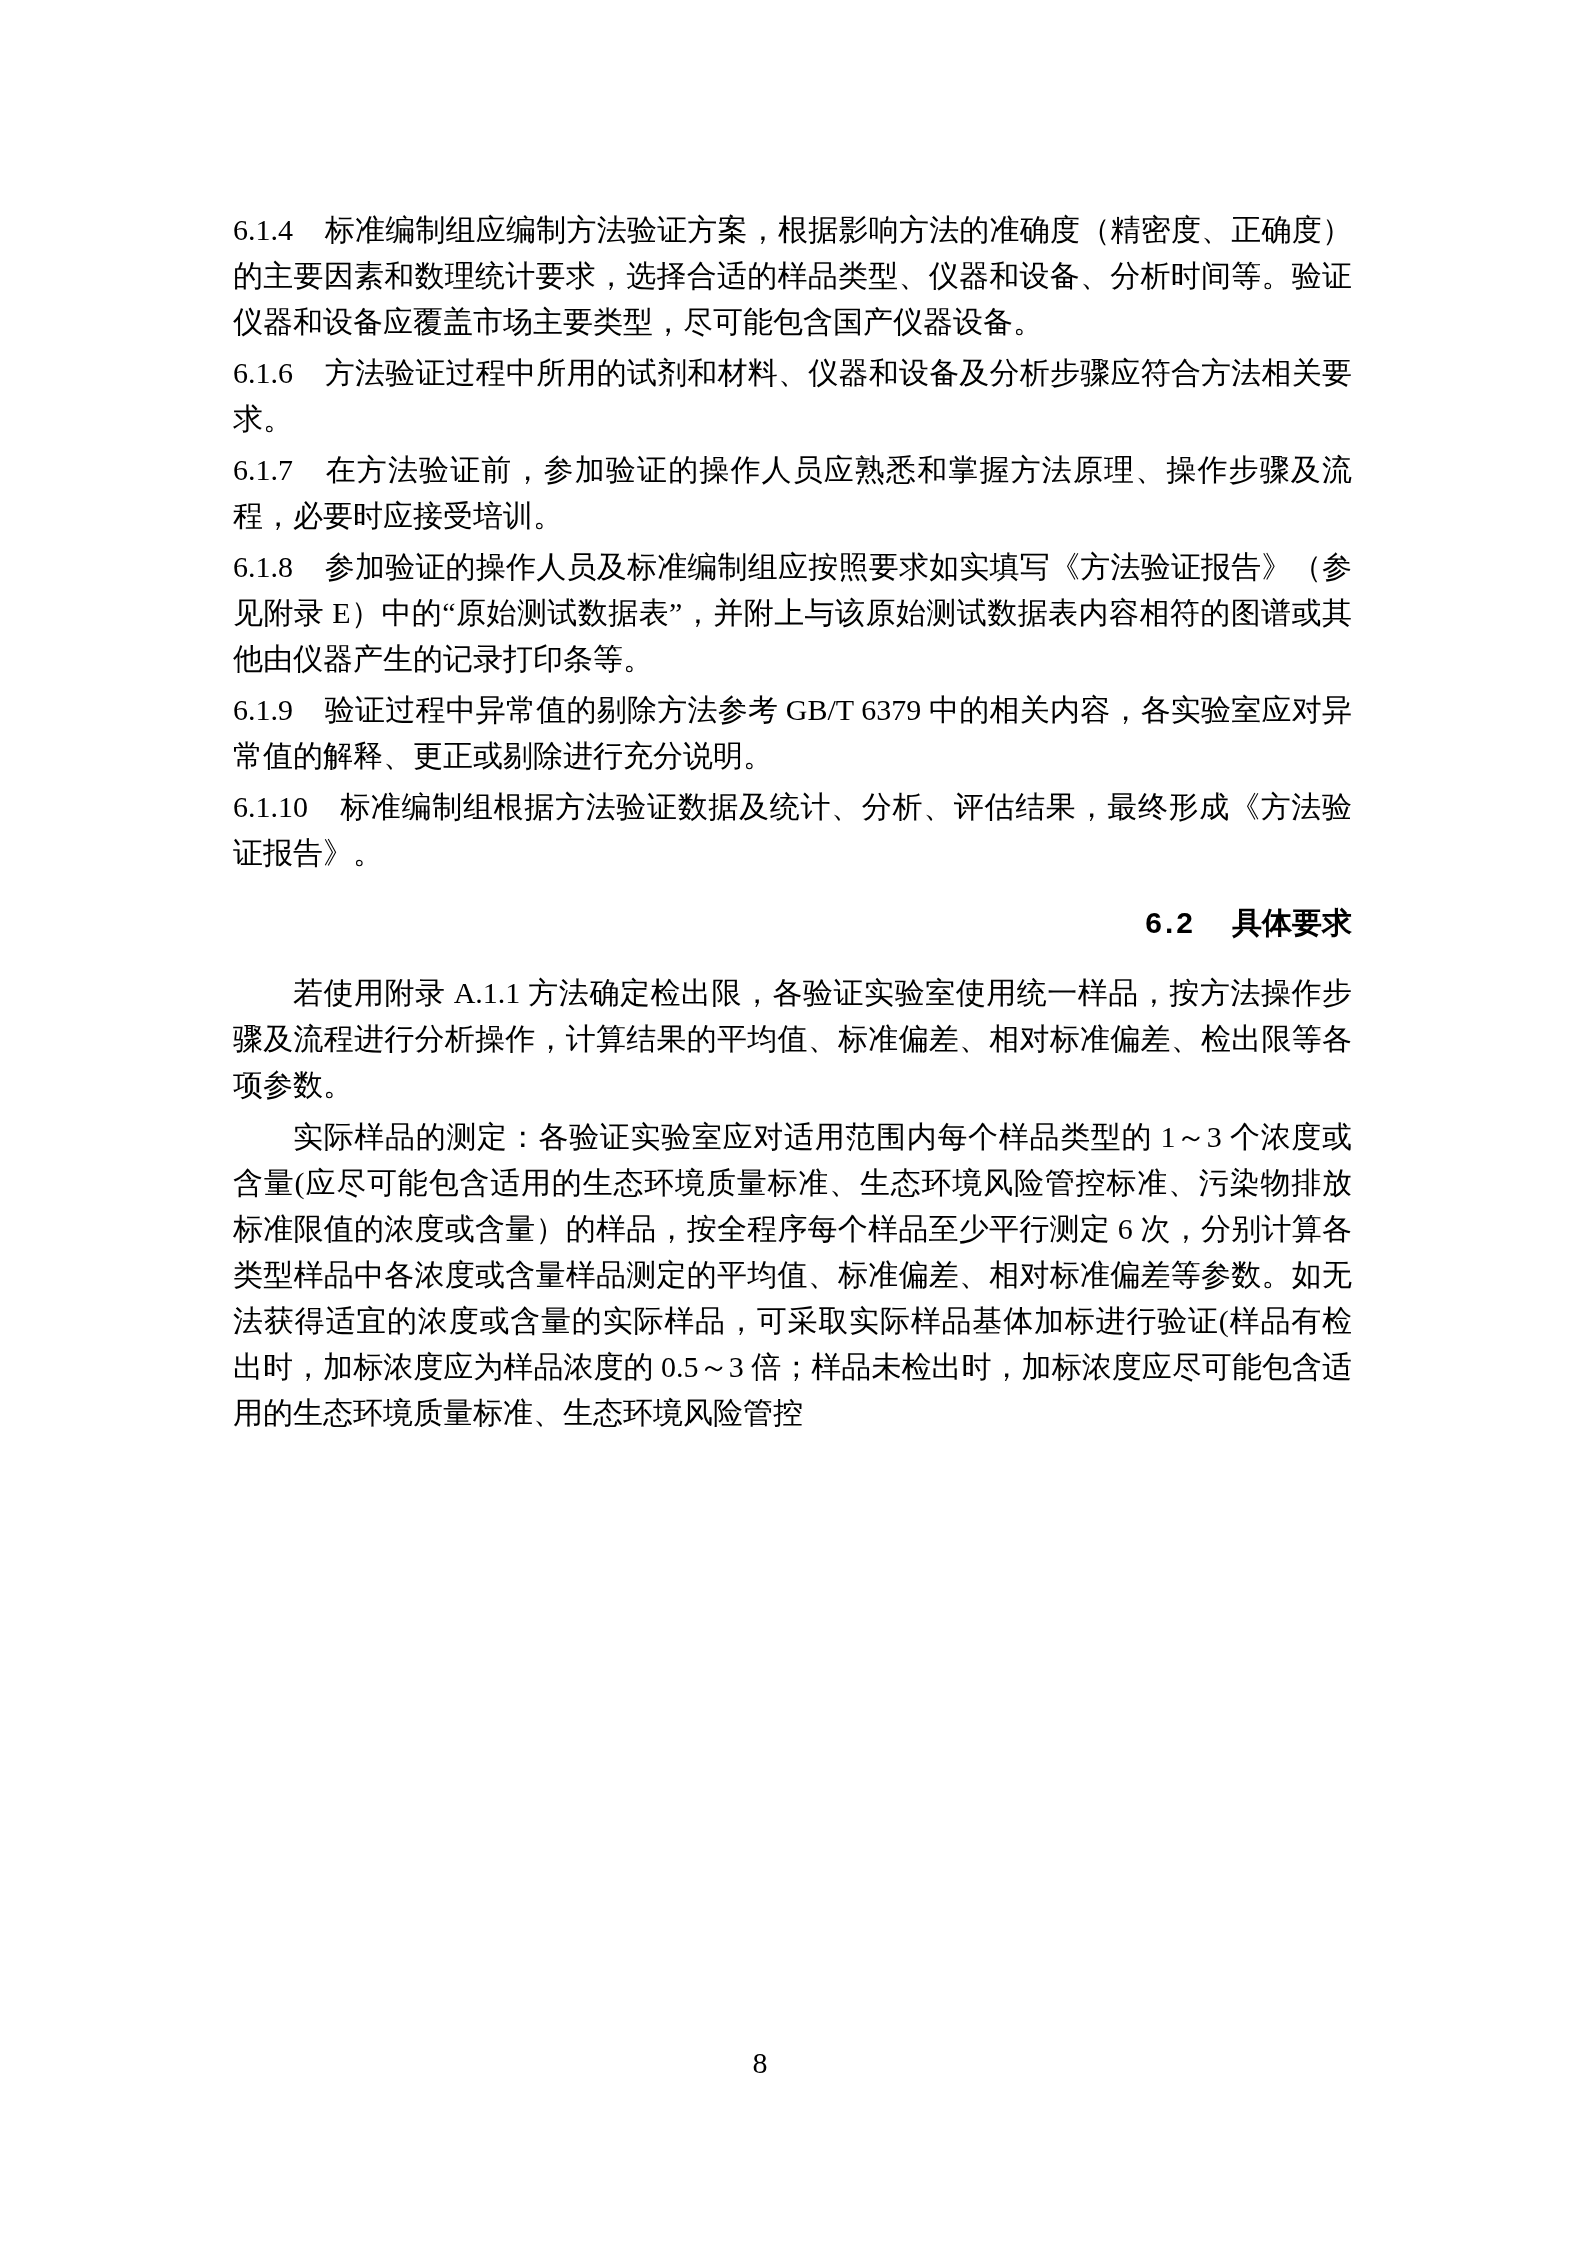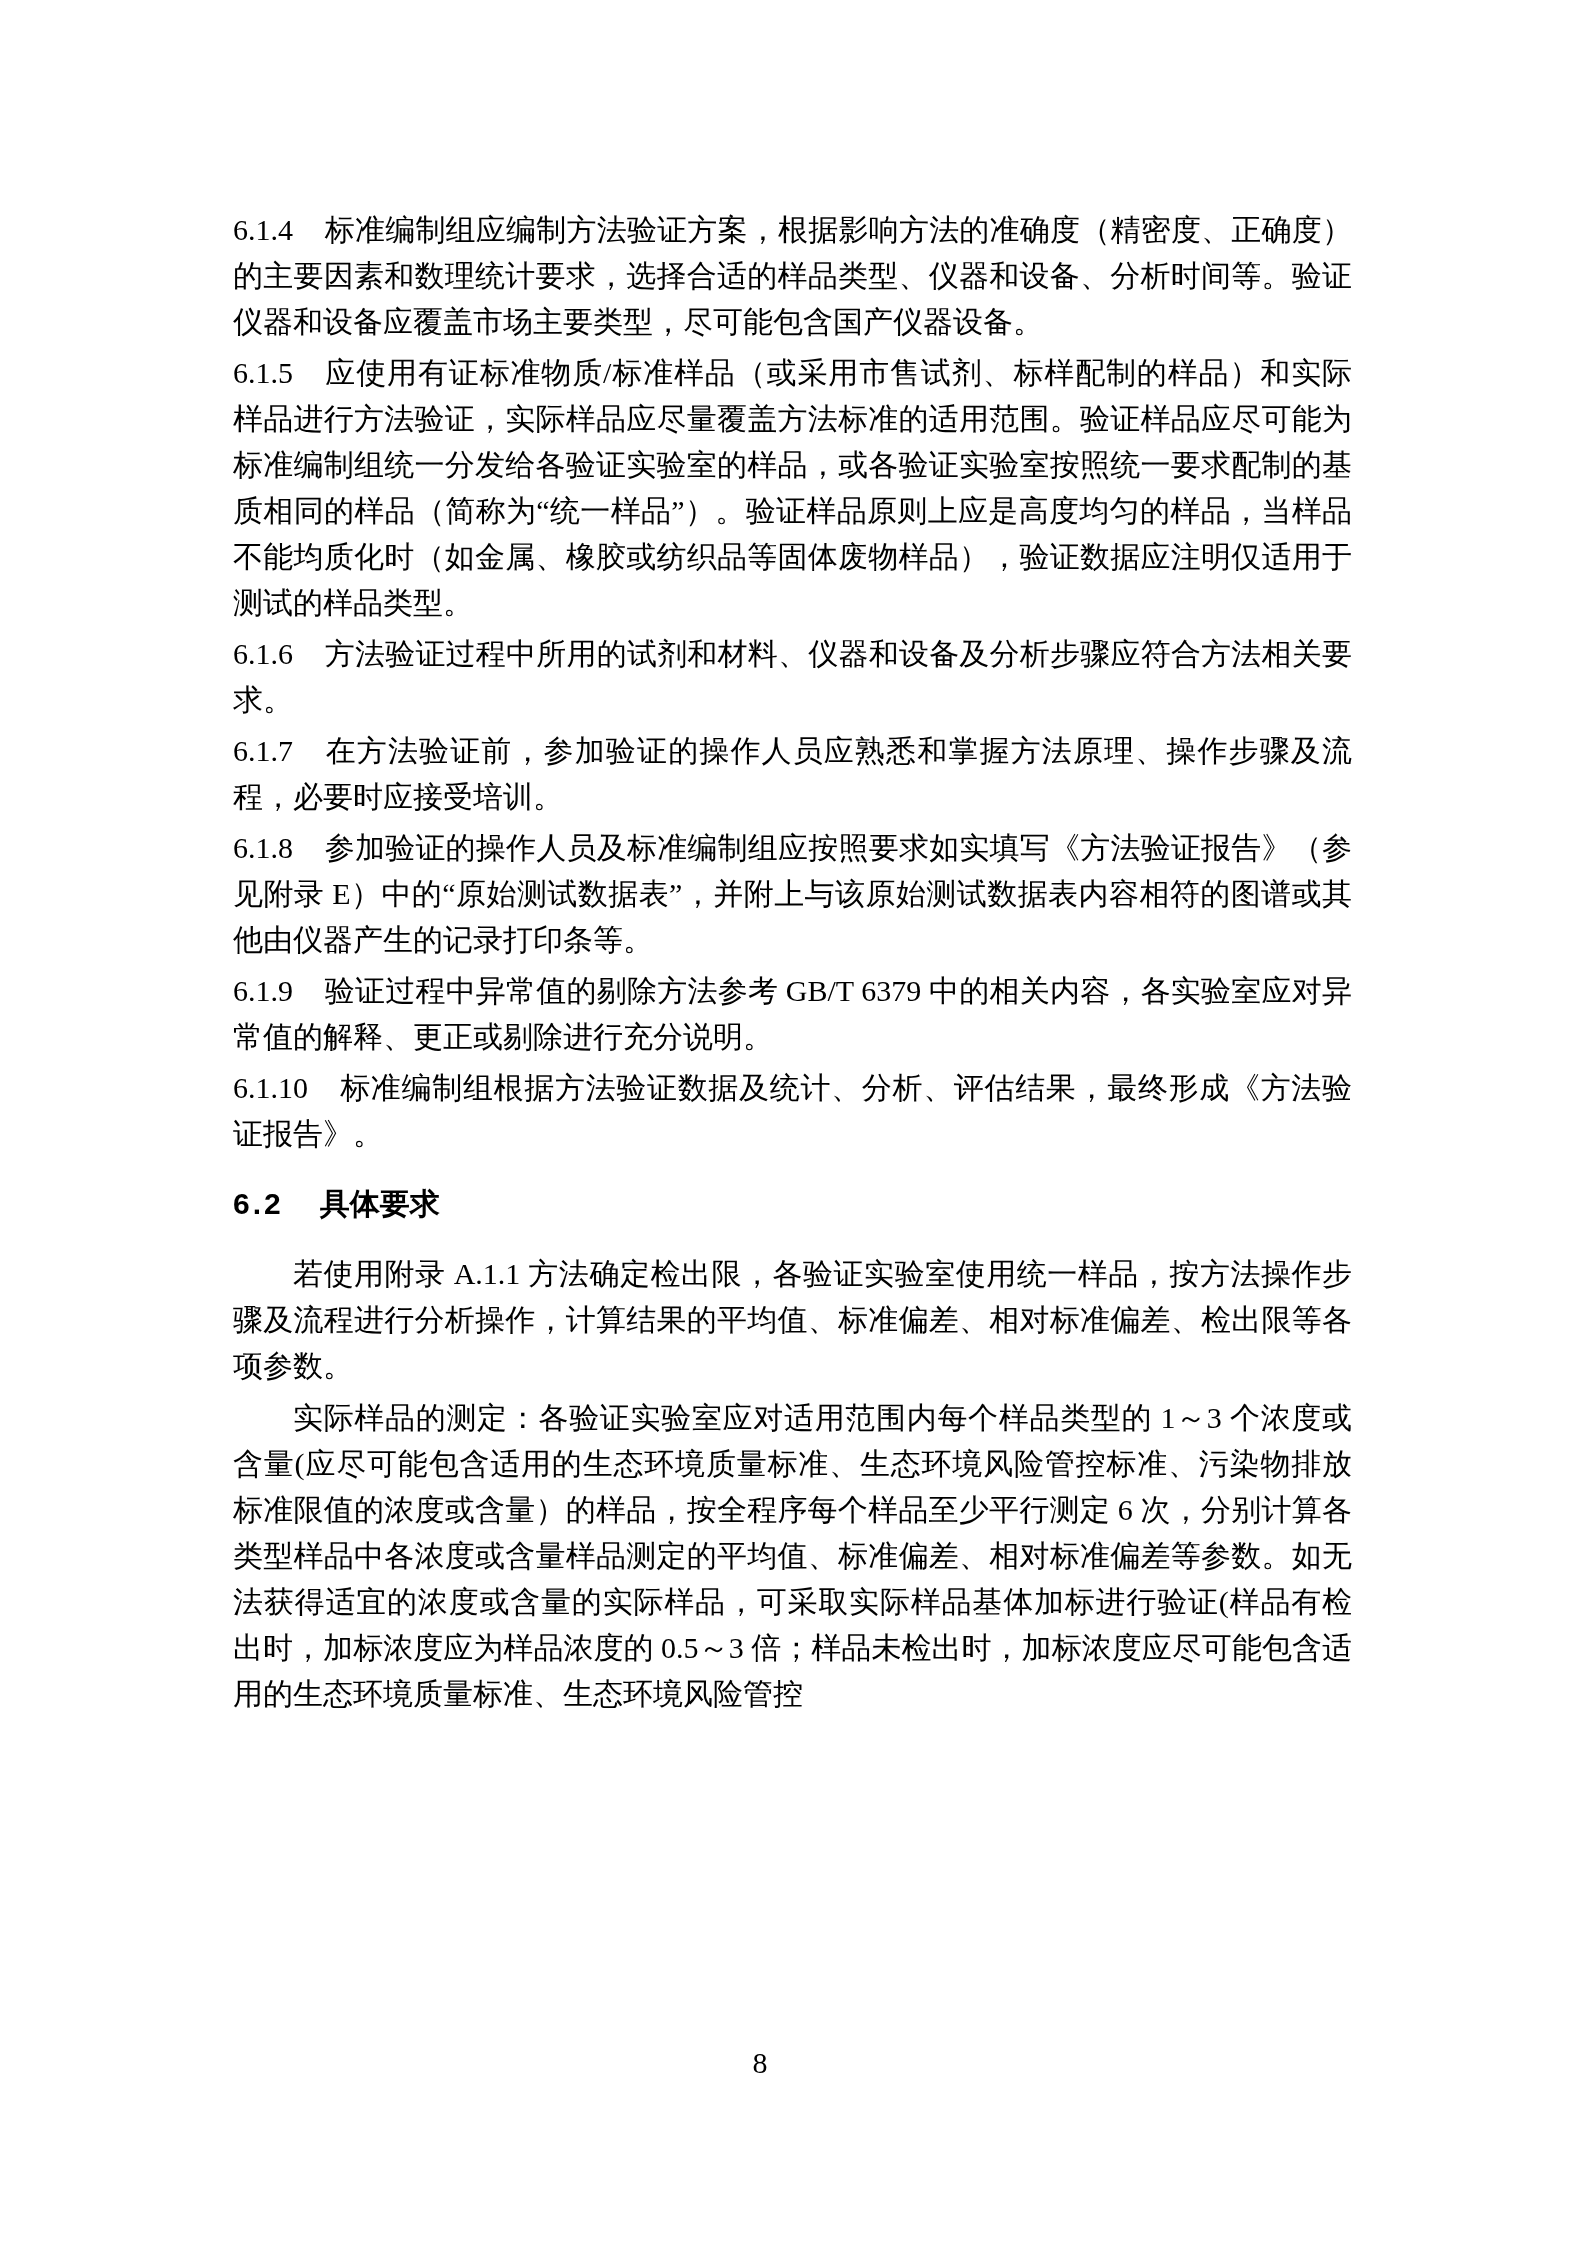--- a/index.html
+++ b/index.html
@@ -35,21 +35,21 @@
     text-indent:2em;
     margin:0 0 6px 0;
     font-family:Liberation Serif, serif;
   }
   h2,h3{
     font-family:"Liberation Sans","DejaVu Sans",sans-serif;
     font-weight:700;
     font-size:30px;
     line-height:46px;
     margin:24px 0;
-    text-align:left;
+    text-align:right;
   }
   h2 .hnum,h3 .hnum{
     margin-right:1.2em;
     letter-spacing:3px;
     white-space:nowrap;
   }
   .page-number{
     position:absolute;
     top:2040px;
     left:0;
@@ -60,21 +60,20 @@
   }
 </style>
 </head>
 <body>
 
 <div class="page">
   <div class="content">
 
     <p class="item"><span class="num">6.1.4</span><span>标准编制组应编制方法验证方案，根据影响方法的准确度（精密度、正确度）的主要因素和数理统计要求，选择合适的样品类型、仪器和设备、分析时间等。验证仪器和设备应覆盖市场主要类型，尽可能包含国产仪器设备。</span></p>
 
-    <p class="item"><span class="num">6.1.5</span><span>应使用有证标准物质/标准样品（或采用市售试剂、标样配制的样品）和实际样品进行方法验证，实际样品应尽量覆盖方法标准的适用范围。验证样品应尽可能为标准编制组统一分发给各验证实验室的样品，或各验证实验室按照统一要求配制的基质相同的样品（简称为“统一样品”）。验证样品原则上应是高度均匀的样品，当样品不能均质化时（如金属、橡胶或纺织品等固体废物样品），验证数据应注明仅适用于测试的样品类型。</span></p>
 
     <p class="item"><span class="num">6.1.6</span><span>方法验证过程中所用的试剂和材料、仪器和设备及分析步骤应符合方法相关要求。</span></p>
 
     <p class="item"><span class="num">6.1.7</span><span>在方法验证前，参加验证的操作人员应熟悉和掌握方法原理、操作步骤及流程，必要时应接受培训。</span></p>
 
     <p class="item"><span class="num">6.1.8</span><span>参加验证的操作人员及标准编制组应按照要求如实填写《方法验证报告》（参见附录 E）中的“原始测试数据表”，并附上与该原始测试数据表内容相符的图谱或其他由仪器产生的记录打印条等。</span></p>
 
     <p class="item"><span class="num">6.1.9</span><span>验证过程中异常值的剔除方法参考 GB/T 6379 中的相关内容，各实验室应对异常值的解释、更正或剔除进行充分说明。</span></p>
 
     <p class="item"><span class="num">6.1.10</span><span>标准编制组根据方法验证数据及统计、分析、评估结果，最终形成《方法验证报告》。</span></p>

